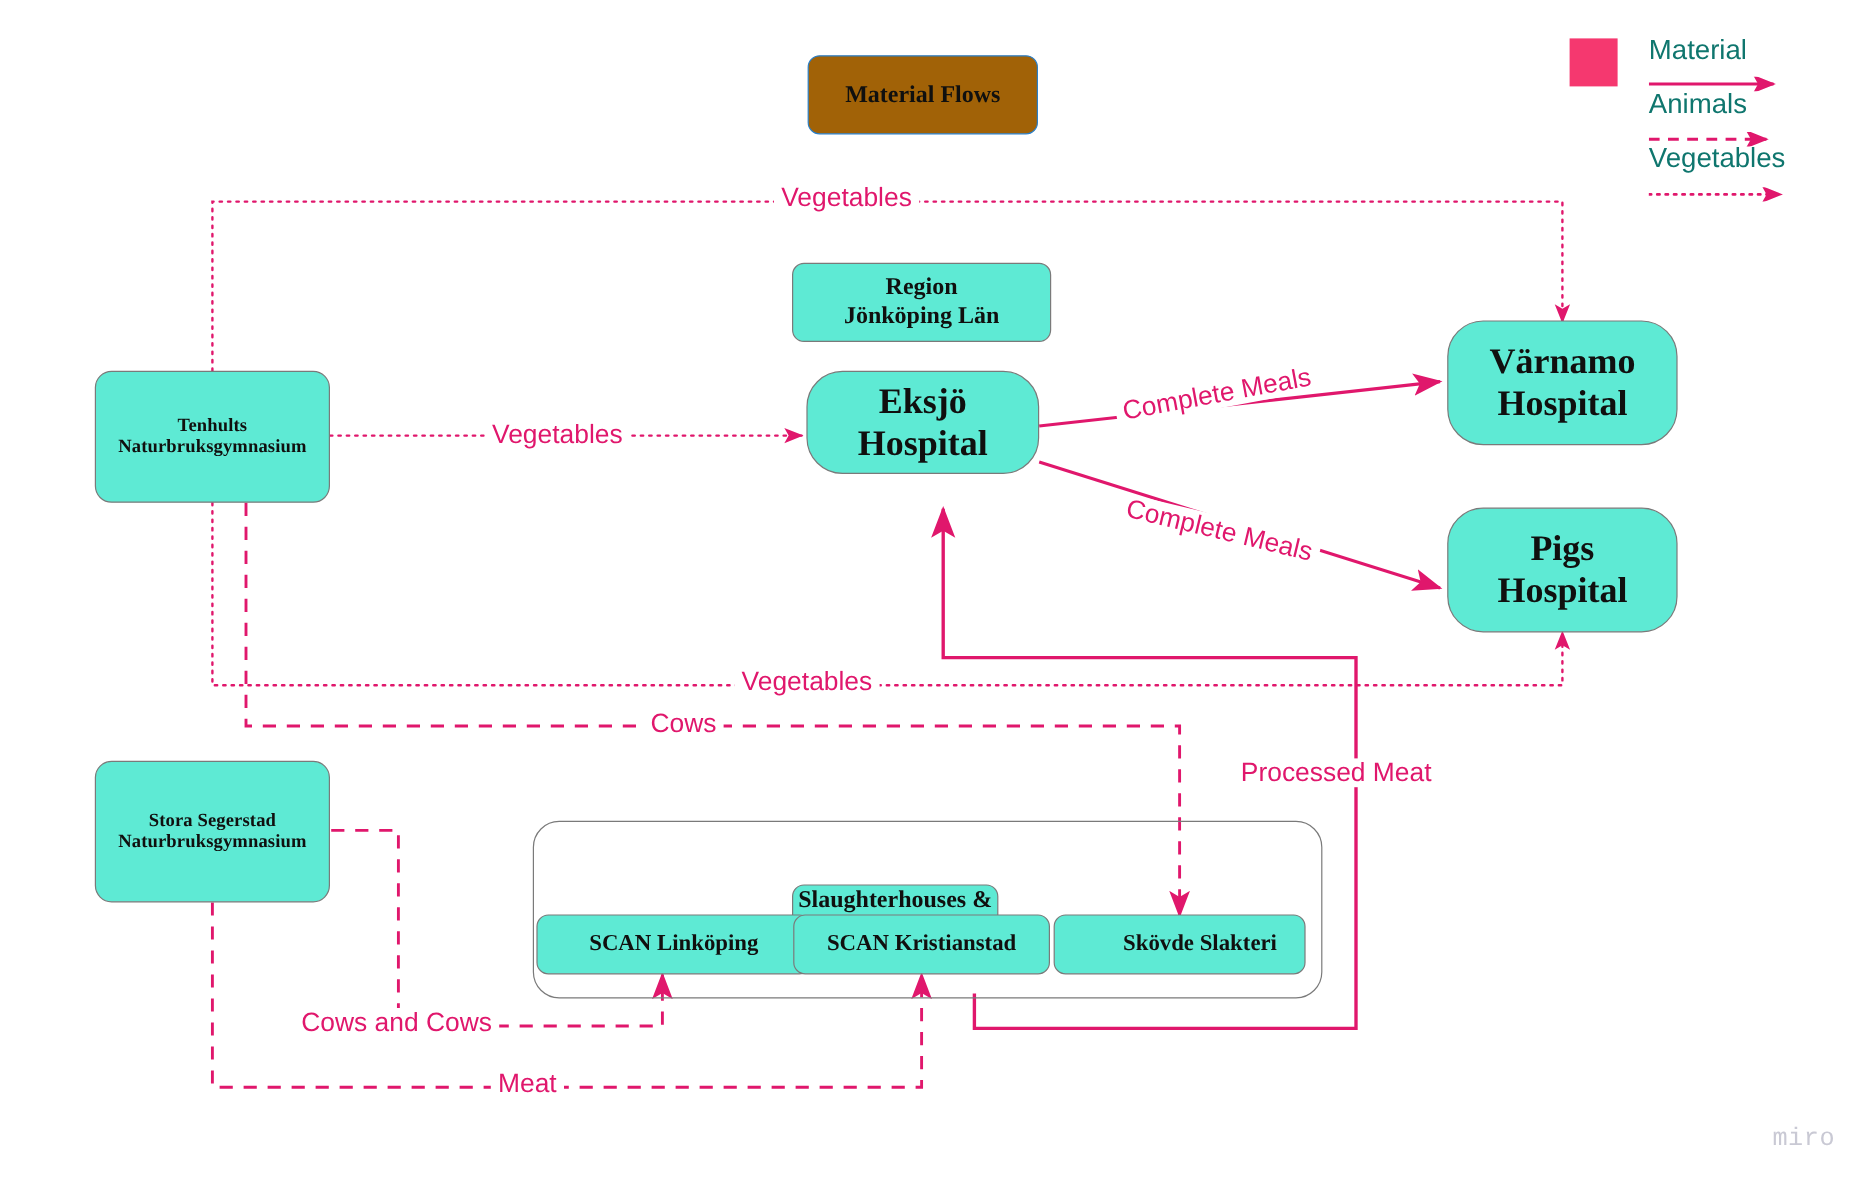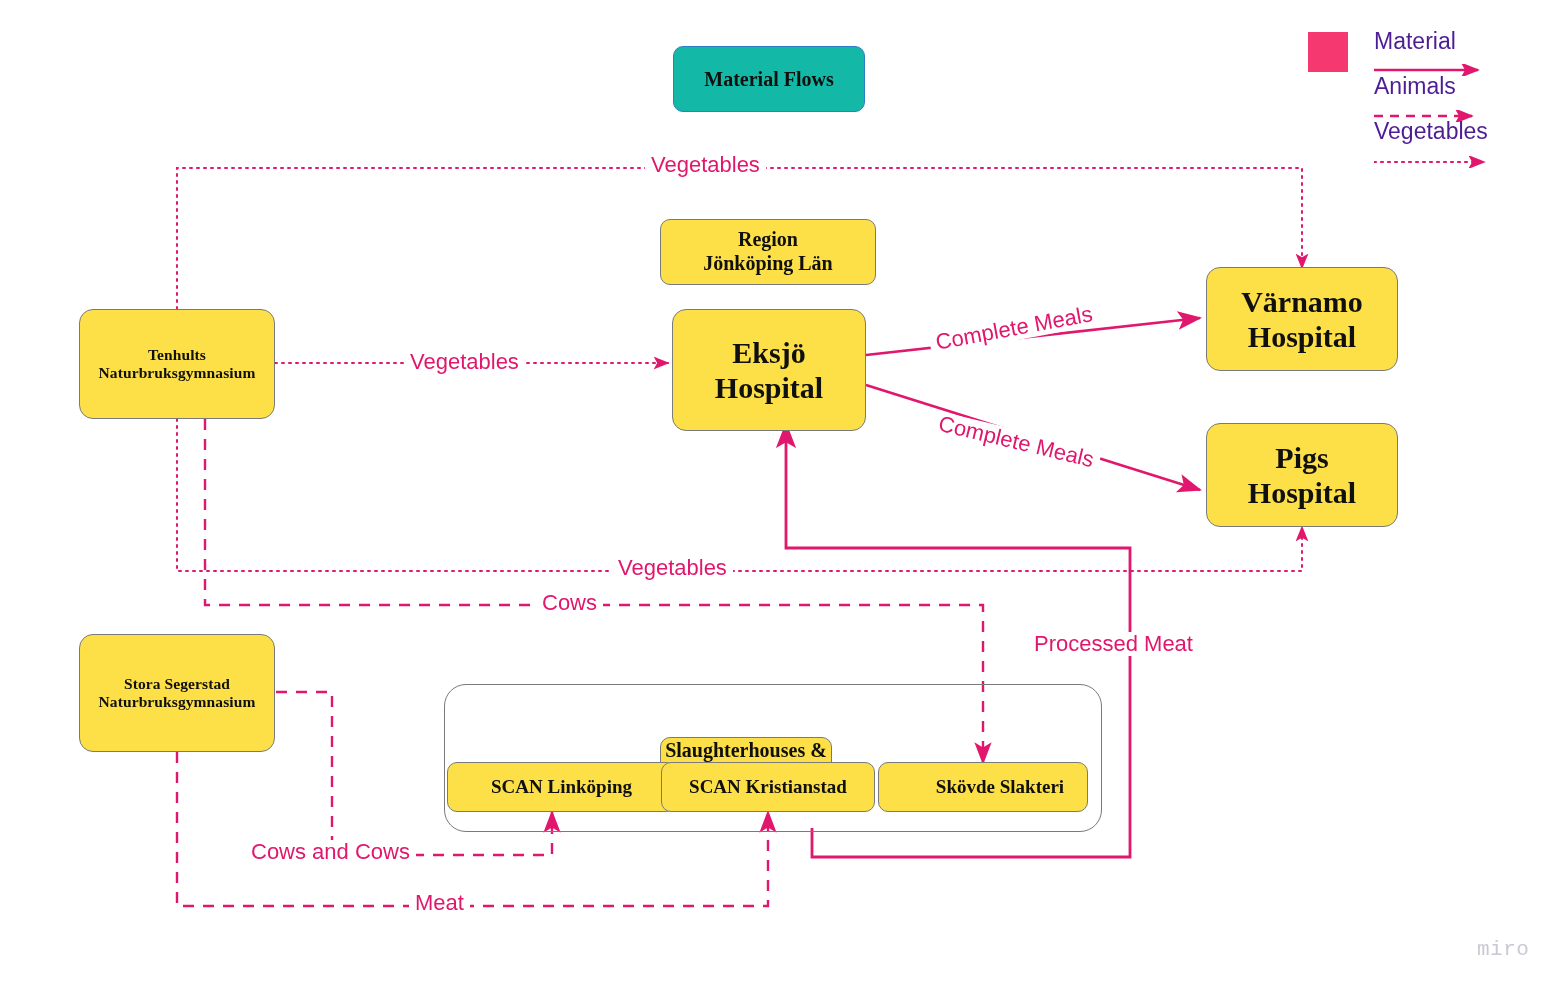--- a/index.html
+++ b/index.html
@@ -18,42 +18,42 @@
   #edges {
     position: absolute;
     left: 0; top: 0;
     width: 1562px;
     height: 999px;
     pointer-events: none;
   }
   .node {
     position: absolute;
     box-sizing: border-box;
-    background: #fde047;
+    background: #5eead4;
     border: 1px solid #7a7a7a;
     border-radius: 14px;
     display: flex;
     align-items: center;
     justify-content: center;
     text-align: center;
     font-family: "Liberation Serif", serif;
     font-weight: bold;
     color: #10100f;
     line-height: 1.18;
   }
   .node.small { font-size: 15.5px; letter-spacing: .1px; }
-  .node.big   { font-size: 30px; }
+  .node.big   { font-size: 30px; border-radius: 30px; }
   .node.mid   { font-size: 20px; }
   .node.chip  { font-size: 19px; border-radius: 10px; }
 
   #title-box {
     position: absolute;
     left: 673px; top: 46px;
     width: 190px; height: 64px;
-    background: #14b8a6;
+    background: #a16207;
     border: 1px solid #2b7fc7;
     border-radius: 10px;
     display: flex; align-items: center; justify-content: center;
     font-family: "Liberation Serif", serif;
     font-weight: bold;
     font-size: 20px;
     color: #10100f;
   }
 
   #group-box {
@@ -87,21 +87,21 @@
     position: absolute;
     left: 0; top: 4px;
     width: 40px; height: 40px;
     background: #f5386f;
   }
   #legend .lg-text {
     position: absolute;
     left: 66px;
     font-family: "Liberation Sans", sans-serif;
     font-size: 23px;
-    color: #4c1d95;
+    color: #0f766e;
     white-space: nowrap;
   }
   #legend .lg-line { position: absolute; left: 66px; }
 
   #miro {
     position: absolute;
     left: 1477px; top: 938px;
     font-family: Liberation Mono, monospace;
     font-size: 21px;
     color: #c9c9d4;
@@ -184,21 +184,21 @@
     </div>
   </div>
 
   <div class="node mid" style="left:660px; top:219px; width:216px; height:66px; border-radius:10px;">
     <div>
       <div>Region</div>
       <div>Jönköping Län</div>
     </div>
   </div>
 
-  <div class="node big" style="left:672px; top:309px; width:194px; height:122px;">
+  <div class="node big" style="left:672px; top:309px; width:194px; height:86px;">
     <div>
       <div>Eksjö</div>
       <div>Hospital</div>
     </div>
   </div>
 
   <div class="node big" style="left:1206px; top:267px; width:192px; height:104px;">
     <div>
       <div>Värnamo</div>
       <div>Hospital</div>

